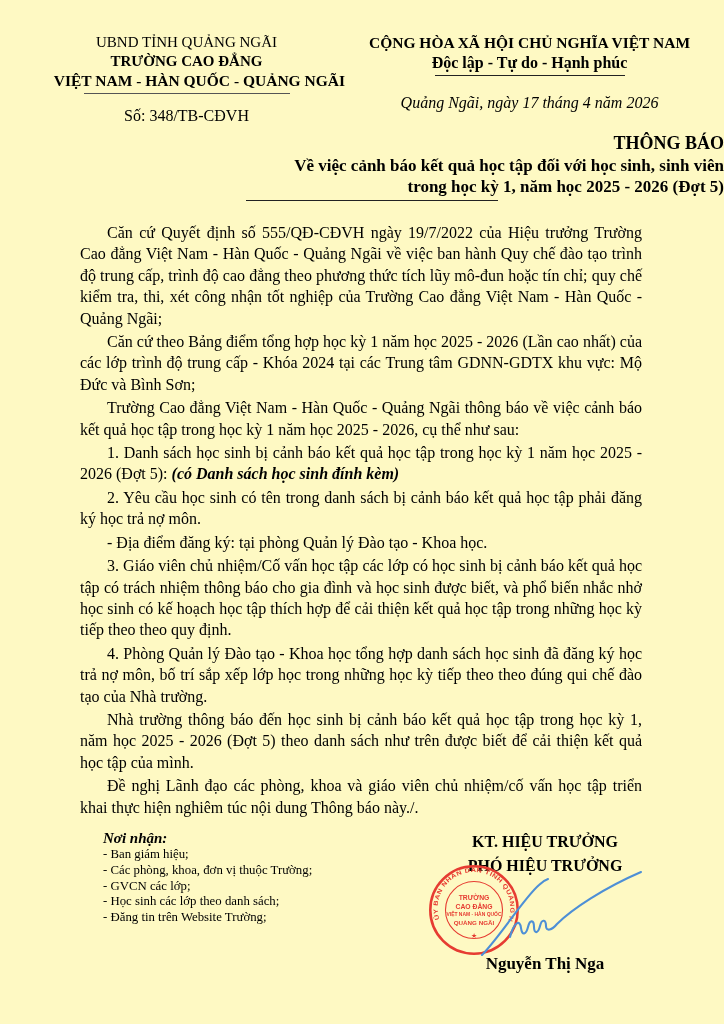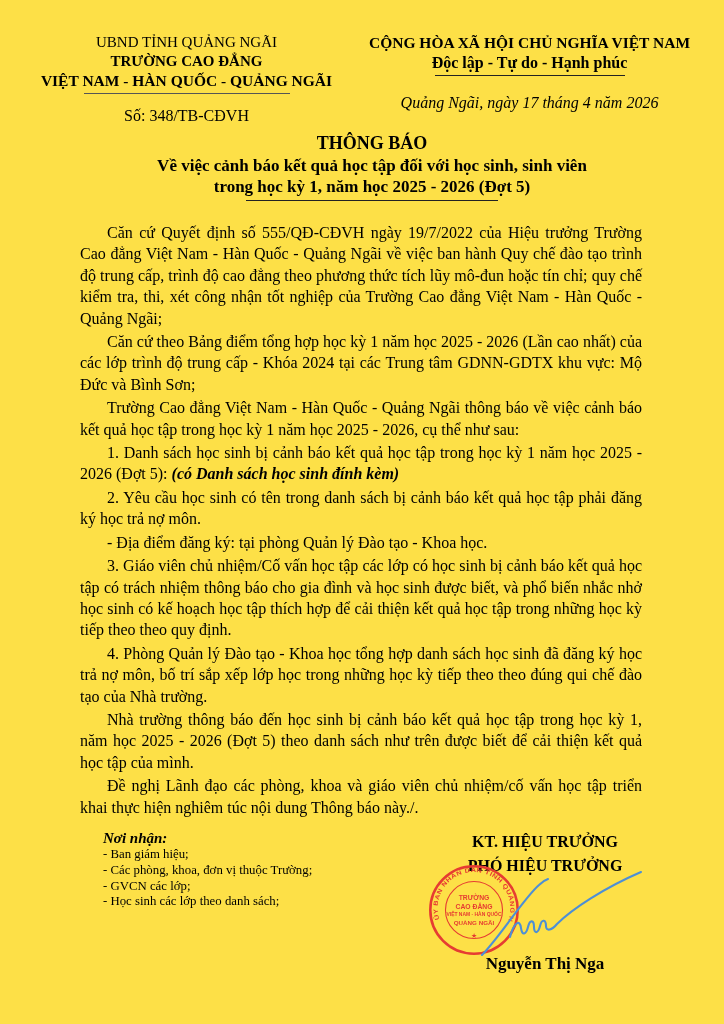--- a/index.html
+++ b/index.html
@@ -1,40 +1,40 @@
 <!DOCTYPE html>
 <html lang="vi" style="--seal-red: #e63c32; --signature-blue: #4d8fd6; --text-black: #000000;"><head>
 <meta charset="utf-8">
 <style>
   html,body { margin:0; padding:0; background:#ffffff; }
   .page {
     position:relative;
     width:724px; height:1024px;
     margin:0 auto;
-    background:#fde047;
+    background:#fef9c3;
     color:#000;
     font-family:"Liberation Serif","DejaVu Serif",serif;
     overflow:hidden;
   }
   
   .header { display:flex; padding-top:33px; }
   .header-left { width:345px; padding-left:28px; box-sizing:border-box; text-align:center; }
   .header-right { flex:1; padding-right:10px; box-sizing:border-box; text-align:center; }
   .hl1 { font-size:15px; line-height:19px; }
   .hl2 { font-size:15px; line-height:19px; font-weight:bold; }
-  .hl3 { font-size:15.5px; line-height:19px; font-weight:bold; white-space:nowrap; }
+  .hl3 { font-size:15.5px; line-height:19px; font-weight:bold; white-space:nowrap;text-align:right; }
   .rule { height:0; }
   .rule-left  { width:206px; border-top:1.6px solid #555; margin:3px auto 0; }
   .rule-right { width:190px; border-top:1.6px solid #222; margin:2px auto 0; }
   .doc-number { font-size:16px; margin-top:13px; }
   .hr1 { font-size:15.5px; line-height:20px; font-weight:bold; white-space:nowrap; }
   .hr2 { font-size:16px;  line-height:20px; font-weight:bold; }
   .date-line { font-size:16px; font-style:italic; margin-top:18px; }
   
-  .title-block { text-align:center; margin-top:7px;margin-left:20px; }
+  .title-block { text-align:right; margin-top:7px;margin-left:20px; }
   .doc-heading { font-size:18px; font-weight:bold; line-height:23px; }
   .doc-sub { font-size:17px; font-weight:bold; line-height:21px; }
   .rule-title { width:252px; border-top:1.6px solid #222; margin:3px auto 0; }
   
   .body {
     padding:21px 82px 0 80px;
     font-size:16px; line-height:21.4px;
     text-align:justify;
   }
   .body p { margin:0 0 2px; text-indent:27px; }
@@ -111,20 +111,21 @@
   </div>
 
   <div class="footer">
 
     <div class="recipients">
       <div class="recipients-heading">Nơi nhận:</div>
       <div class="recipient-item">- Ban giám hiệu;</div>
       <div class="recipient-item">- Các phòng, khoa, đơn vị thuộc Trường;</div>
       <div class="recipient-item">- GVCN các lớp;</div>
       <div class="recipient-item">- Học sinh các lớp theo danh sách;</div>
+      <div class="recipient-item">- Đăng tin trên Website Trường;</div>
     </div>
 
     <div class="sig-block">
       <div class="sig-title">KT. HIỆU TRƯỞNG</div>
       <div class="sig-title">PHÓ HIỆU TRƯỞNG</div>
 
       <svg class="seal" viewBox="0 0 100 100" aria-hidden="true">
         <defs>
           <path id="sealArc" d="M 13 62 A 39.5 39.5 0 1 1 87 62" fill="none"></path>
         </defs>

